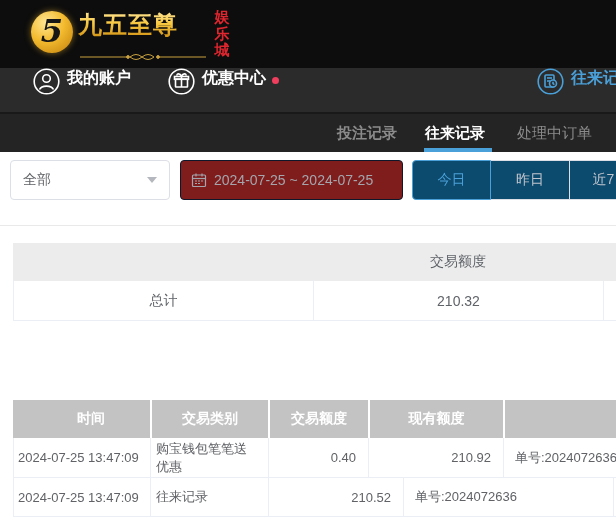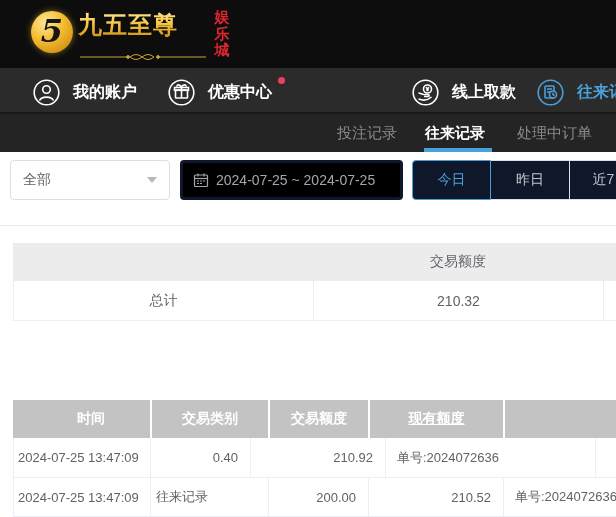--- a/index.html
+++ b/index.html
@@ -16,43 +16,43 @@
             font-size:32px; color:#161616; line-height:1; transform:translateY(-1px); }
   .brand-text { position:absolute; left:78px; top:9px; font-size:24px; font-weight:bold; letter-spacing:1px;
             background:linear-gradient(#ffeaa6 0%, #f8c842 45%, #c8860a 100%);
             -webkit-background-clip:text; background-clip:text; color:transparent; white-space:nowrap;text-align:center; }
   .flourish { position:absolute; left:80px; top:52px; width:126px; height:10px; }
   .badge-vertical { position:absolute; left:211px; top:9px; width:22px; font-size:15px; line-height:16.5px;
             font-weight:bold; color:#e0262f; text-align:center; word-break:break-all; }
 
   
   .nav-bar { position:absolute; left:0; top:68px; width:616px; height:44px; background:#2b2b2b; }
-  .nav-item { position:absolute; top:0; height:48px; display:flex; align-items:center; gap:13px;
+  .nav-item { position:absolute; top:0; height:48px; display:flex; align-items:flex-start; gap:7px;
             color:#fff; font-size:16px; font-weight:bold; white-space:nowrap; cursor:pointer; }
   .nav-item svg { display:block; }
   .nav-item.active { color:#4aa0d8; }
   .nav-dot { position:absolute; right:-13px; top:9px; width:7px; height:7px; border-radius:50%; background:#f03e5e; }
 
   
   .tab-bar { position:absolute; left:0; top:112px; width:616px; height:40px; background:#242424; border-top:2px solid #191919; }
   .tab { position:absolute; top:0; height:38px; line-height:38px; font-size:15px; color:#8b8b8b; cursor:pointer; white-space:nowrap; }
   .tab.active { color:#fff; font-weight:bold; }
   .tab-underline { position:absolute; left:424px; top:148px; width:68px; height:4px; background:#4aa0d8; }
 
   
   .select-box { position:absolute; left:10px; top:160px; width:160px; height:40px; border:1px solid #dcdfe6;
             border-radius:4px; background:#fff; display:flex; align-items:center; padding:0 12px; cursor:pointer; }
   .select-value { font-size:14px; color:#606266; flex:1; }
   .caret-down { width:0; height:0; border-left:5px solid transparent; border-right:5px solid transparent;
             border-top:6px solid #b4b7bd; }
-  .date-box { position:absolute; left:180px; top:160px; width:223px; height:40px; border:3px solid #0f172a;
-            border-radius:4px; background:#000000; display:flex; align-items:center; padding:0 10px; gap:7px; cursor:pointer; }
+  .date-box { position:absolute; left:180px; top:160px; width:223px; height:40px; border:1px solid #0f172a;
+            border-radius:4px; background:#7f1d1d; display:flex; align-items:center; padding:0 10px; gap:7px; cursor:pointer; }
   .date-value { font-size:14px; color:#a3a6ad; white-space:nowrap; }
   .btn-group { position:absolute; left:412px; top:160px; height:40px; display:flex; }
-  .qbtn { height:40px; width:79px; background:#0f172a; border:1px solid #dcdfe6; border-left:none;
+  .qbtn { height:40px; width:79px; background:#0c4a6e; border:1px solid #dcdfe6; border-left:none;
             font-size:14px; color:#c0c4cc; display:flex; align-items:center; justify-content:center; cursor:pointer; white-space:nowrap; }
   .qbtn.first { border:1px solid #4aa0d8; color:#4aa0d8; border-radius:4px 0 0 4px; }
   .qbtn.last { width:82px; }
 
   .divider { position:absolute; left:0; top:225px; width:616px; height:1px; background:#e9e9e9; }
 
   
   .summary-table { position:absolute; left:13px; top:243px; width:710px; font-size:14px; color:#5f6368; }
   .sum-header { height:38px; background:#ececec; display:flex; align-items:center; }
   .sum-header .sc { text-align:center; }
@@ -63,21 +63,21 @@
   
   .records-table { position:absolute; left:13px; top:400px; width:800px; }
   .rec-header { height:38px; display:flex; }
   .rec-header .hc { background:#c3c3c3; color:#fff; font-weight:bold; font-size:14px;
             display:flex; align-items:center; justify-content:center; margin-right:2px; }
   .rec-row { display:flex; border-bottom:1px solid #ebeef5; border-left:1px solid #ebeef5;
             font-size:13px; color:#606266; background:#fff; }
   .rec-row .cell { border-right:1px solid #ebeef5; display:flex; align-items:center; }
   .hc1,.cl1 { width:137px;padding-left:19px; } .hc2,.cl2 { width:118px; } .hc3,.cl3 { width:100px; }
   .hc4,.cl4 { width:135px; } .hc5,.cl5 { width:210px; }
-  .hc1 { width:137px; } .hc2 { width:116px; } .hc3 { width:98px; } .hc4 { width:133px;text-decoration:underline; } .hc5 { width:210px; margin-right:0 !important; }
+  .hc1 { width:137px; } .hc2 { width:116px; } .hc3 { width:98px; } .hc4 { width:133px; } .hc5 { width:210px; margin-right:0 !important; }
   .row-1 { height:40px; } .row-2 { height:39px; }
   .cl1 { padding-left:4px; }
   .cl2 { padding-left:5px; padding-right:14px; line-height:1.35; }
   .cl3,.cl4 { justify-content:flex-end; padding-right:12px; }
   .cl5 { padding-left:11px; white-space:nowrap; overflow:visible; }
 </style>
 </head>
 <body>
 
 <div class="logo-bar">
@@ -110,45 +110,35 @@
     <svg width="27" height="27" viewBox="0 0 27 27" fill="none" stroke="#fff" stroke-width="1.6">
       <circle cx="13.5" cy="13.5" r="12.3"></circle>
         <rect x="7.5" y="11" width="12" height="8" rx="0.5"></rect>
         <rect x="6.5" y="8.5" width="14" height="2.8"></rect>
         <line x1="13.5" y1="8.5" x2="13.5" y2="19"></line>
         <path d="M13.5 8.2 c-1.5-3 -5-3 -4.5-0.5 M13.5 8.2 c1.5-3 5-3 4.5-0.5"></path>
     </svg>
     <span>优惠中心</span>
     <span class="nav-dot"></span>
   </div>
-  <div class="nav-item" style="left:412px;">
-    <svg width="27" height="27" viewBox="0 0 27 27" fill="none" stroke="#fff" stroke-width="1.6">
-      <circle cx="13.5" cy="13.5" r="12.3"></circle>
-        <circle cx="15.5" cy="10" r="4"></circle>
-        <path d="M14 8.3 l1.5 1.7 1.5-1.7 M15.5 10 v2.2 M14.2 11 h2.6"></path>
-        <path d="M6.5 14 c2 0 3.5 1.5 5.5 1.5 h4 c1.5 0 1.5 2 0 2 h-4"></path>
-        <path d="M6.5 20 l4 1 c3 0.5 6-0.5 9-3"></path>
-    </svg>
-    <span>线上取款</span>
-  </div>
   <div class="nav-item active" style="left:537px;">
     <svg width="27" height="27" viewBox="0 0 27 27" fill="none" stroke="#4aa0d8" stroke-width="1.6">
       <circle cx="13.5" cy="13.5" r="12.3"></circle>
         <rect x="8" y="7" width="9" height="12" rx="1"></rect>
         <line x1="10" y1="10" x2="15" y2="10"></line>
         <line x1="10" y1="13" x2="13" y2="13"></line>
         <circle cx="16" cy="15.5" r="3.5" fill="#2b2b2b"></circle>
         <path d="M16 13.8 v1.9 l1.4 1"></path>
     </svg>
     <span>往来记录</span>
   </div>
 </div>
 
 <div class="tab-bar">
-  <div class="tab" style="left:337px;">投注记录</div>
+  <div class="tab" style="left:337px;font-weight:bold;">投注记录</div>
   <div class="tab active" style="left:425px;">往来记录</div>
   <div class="tab" style="left:517px;">处理中订单</div>
 </div>
 <div class="tab-underline"></div>
 
 <div class="select-box">
   <span class="select-value">全部</span>
   <span class="caret-down"></span>
 </div>
 <div class="date-box">
@@ -189,24 +179,24 @@
 <div class="records-table">
   <div class="rec-header">
     <div class="hc hc1">时间</div>
     <div class="hc hc2">交易类别</div>
     <div class="hc hc3">交易额度</div>
     <div class="hc hc4">现有额度</div>
     <div class="hc hc5"></div>
   </div>
   <div class="rec-row row-1">
     <div class="cell cl1">2024-07-25 13:47:09</div>
+    <div class="cell cl2">购宝钱包笔笔送优惠</div>
     <div class="cell cl3">0.40</div>
     <div class="cell cl4">210.92</div>
     <div class="cell cl5">单号:2024072636</div>
   </div>
   <div class="rec-row row-2">
     <div class="cell cl1">2024-07-25 13:47:09</div>
     <div class="cell cl2">往来记录</div>
-    <div class="cell cl3">200.00</div>
     <div class="cell cl4">210.52</div>
     <div class="cell cl5">单号:2024072636</div>
   </div>
 </div>
 
 </body></html>

